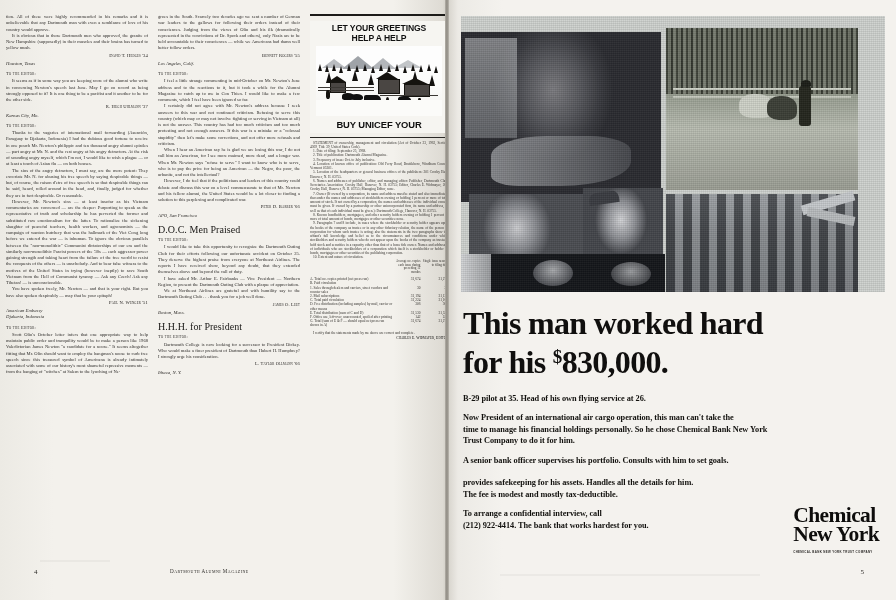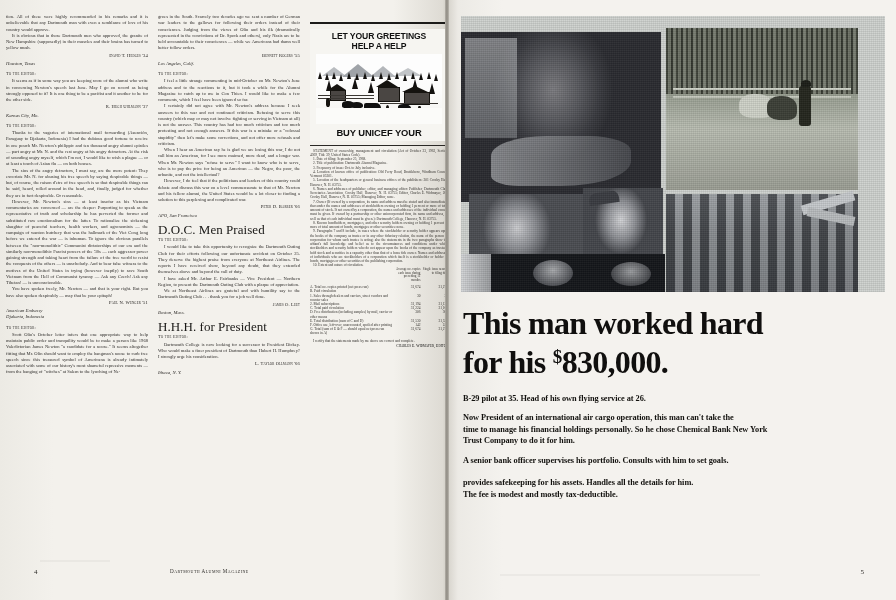--- a/index.html
+++ b/index.html
@@ -17,35 +17,35 @@
   .page-right{left:449px;width:447px;
     background:linear-gradient(90deg,#d9d6cf 0%,#eceae5 2%,#f4f2ee 12%,#f4f2ee 100%);}
   .gutter{position:absolute;left:445px;top:0;width:5px;height:600px;
     background:linear-gradient(90deg,#b4b0a8,#8d8981 40%,#a8a49c 60%,#cbc8c1);}
 
   
   .cols{position:absolute;left:6px;top:14px;width:436px;height:548px;}
   .col{position:absolute;top:0;width:142px;height:548px;overflow:hidden;}
   .col1{left:0;}
   .col2{left:152px;}
-  .col3{left:304px;width:138px;margin-top:8px;}
+  .col3{left:304px;width:138px;}
 
   .body-txt{
     font-size:4.55px;line-height:6.25px;text-align:justify;
     color:#2c2a28;letter-spacing:.02px;
     -webkit-font-smoothing:none;
   }
   .body-txt p{margin:0;text-indent:6px;}
   .body-txt p.noind{text-indent:0;}
   .sig{display:block;text-align:right;font-variant:small-caps;font-size:4.6px;
        letter-spacing:.15px;color:#23211f;margin-top:1px;}
   .place{display:block;font-style:italic;font-size:4.7px;color:#2c2a28;margin:2px 0 4px 0;}
   .tothe{display:block;font-variant:small-caps;font-size:4.4px;letter-spacing:.3px;
          color:#2c2a28;margin:4px 0 1px 0;}
-  .lhead{display:block;font-size:13px;color:#191816;margin:8px 0 3px 0;letter-spacing:.05px;}
+  .lhead{display:block;font-size:10px;color:#191816;margin:8px 0 3px 0;letter-spacing:.05px;}
 
   
   .ad-rule{height:1.6px;background:#1c1b19;margin-bottom:5px;}
   .unicef{position:relative;width:138px;background:#f6f5f1;}
   .unicef .hd{
     font-family:"Liberation Sans", sans-serif;font-weight:bold;
     font-size:8.6px;line-height:10.2px;text-align:center;color:#111;
     letter-spacing:-.1px;padding:2px 0 3px 0;}
   .unicef .ft{
     font-family:"Liberation Sans", sans-serif;font-weight:bold;
@@ -380,20 +380,31 @@
           <span>Now President of an international air cargo operation, this man can't take the</span><br>
           <span>time to manage his financial holdings personally. So he chose Chemical Bank New York</span><br>
           <span>Trust Company to do it for him.</span>
         </p>
         <p>
           <span>A senior bank officer supervises his portfolio. Consults with him to set goals.</span><br>
           <br>
           <span>provides safekeeping for his assets. Handles all the details for him.</span><br>
           <span>The fee is modest and mostly tax-deductible.</span>
         </p>
+        <div class="logo-wrap">
+          <p class="tight">
+            <span>To arrange a confidential interview, call</span><br>
+            <span>(212) 922-4414. The bank that works hardest for you.</span>
+          </p>
+          <div class="logo">
+            <div class="l1">Chemical</div>
+            <div class="l2">New York</div>
+            <div class="l3">CHEMICAL BANK NEW YORK TRUST COMPANY</div>
+          </div>
+        </div>
       </div>
     </div>
 
     <div class="folio right">5</div>
   </div>
 
   <div class="scuff" style="left:40px;top:560px;width:70px;height:2px;"></div>
   <div class="scuff" style="left:500px;top:574px;width:260px;height:2px;"></div>
 </div>
 

